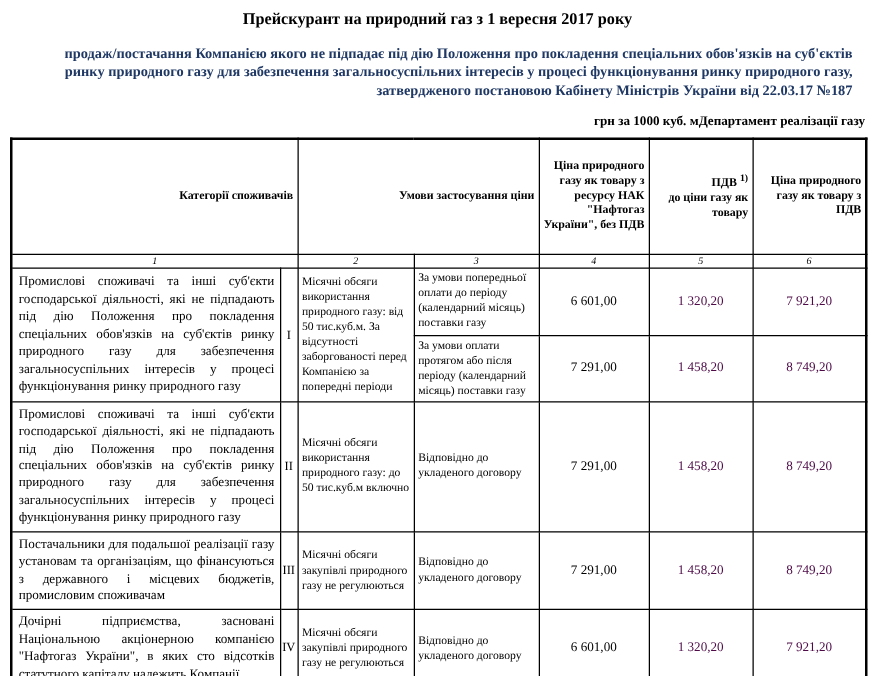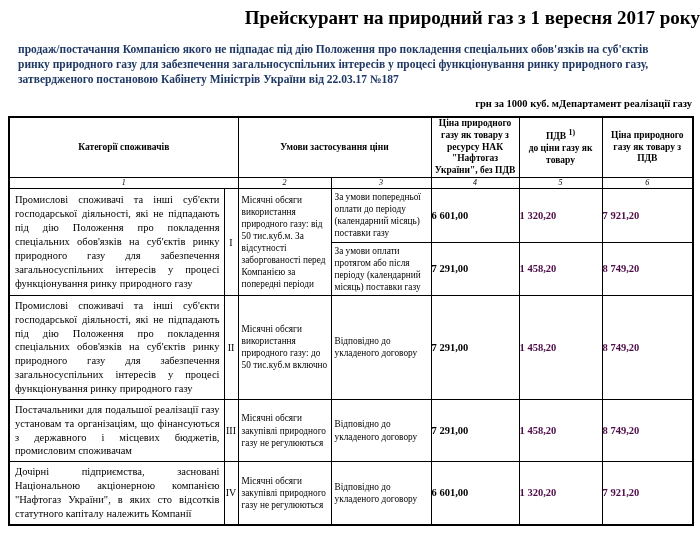--- a/index.html
+++ b/index.html
@@ -5,27 +5,27 @@
   * { margin: 0; padding: 0; box-sizing: border-box; }
   html, body { background: #ffffff; }
   body {
     width: 700px; height: 541px;
     font-family: "Liberation Serif", "DejaVu Serif", serif;
     color: #000;
     overflow: hidden;
   }
   .title {
     margin-top: 7px;
-    text-align: right;
-    font-size: 19px;
+    text-align: center;
+    font-size: 13px;
     font-weight: bold;
   }
   .subtitle {
     margin: 13px 18px 0 18px;
-    text-align: left;
+    text-align: right;
     font-size: 11.5px;
     font-weight: bold;
     color: #1f3864;
     line-height: 1.3;
   }
   .meta-row {
     display: flex;
     justify-content: flex-end;
     margin: 11px 8px 0 8px;
     font-size: 10.5px;
@@ -37,25 +37,25 @@
     table-layout: fixed;
     width: 684px;
     border: 2px solid #000;
   }
   table.price-table td {
     border: 1px solid #000;
     vertical-align: middle;
     overflow: hidden;
   }
   td.hdr {
-    text-align: center;
+    text-align: right;
     font-weight: bold;
     font-size: 9.5px;
     line-height: 1.25;
-    padding: 0 3px;
+    padding: 16px 3px;
     height: 43px;
   }
   td.colnum {
     text-align: center;
     font-style: italic;
     font-size: 8px;
     height: 11px;
     padding: 0;
     line-height: 1;
   }
@@ -71,21 +71,22 @@
     font-size: 10px;
     padding: 0;
   }
   td.mid {
     text-align: left;
     font-size: 9.3px;
     line-height: 1.3;
     padding: 2px 3px;
   }
   td.val {
-    font-weight: bold;
+    text-align: center;
+    font-weight: normal;
     font-size: 10.5px;
   }
   td.val-purple { color: #4e0b48; }
   .footnotes { margin: 16px 8px 0 8px; }
   .fn-head {
     font-size: 12px;
     font-weight: bold;
     text-decoration: underline;
   }
 </style>

